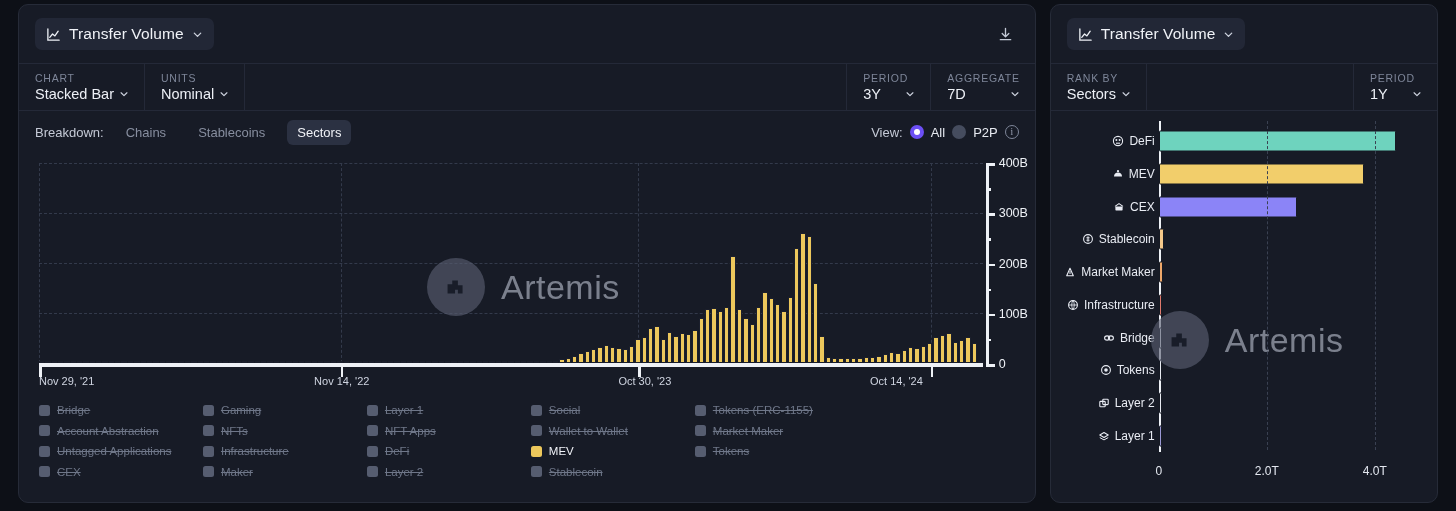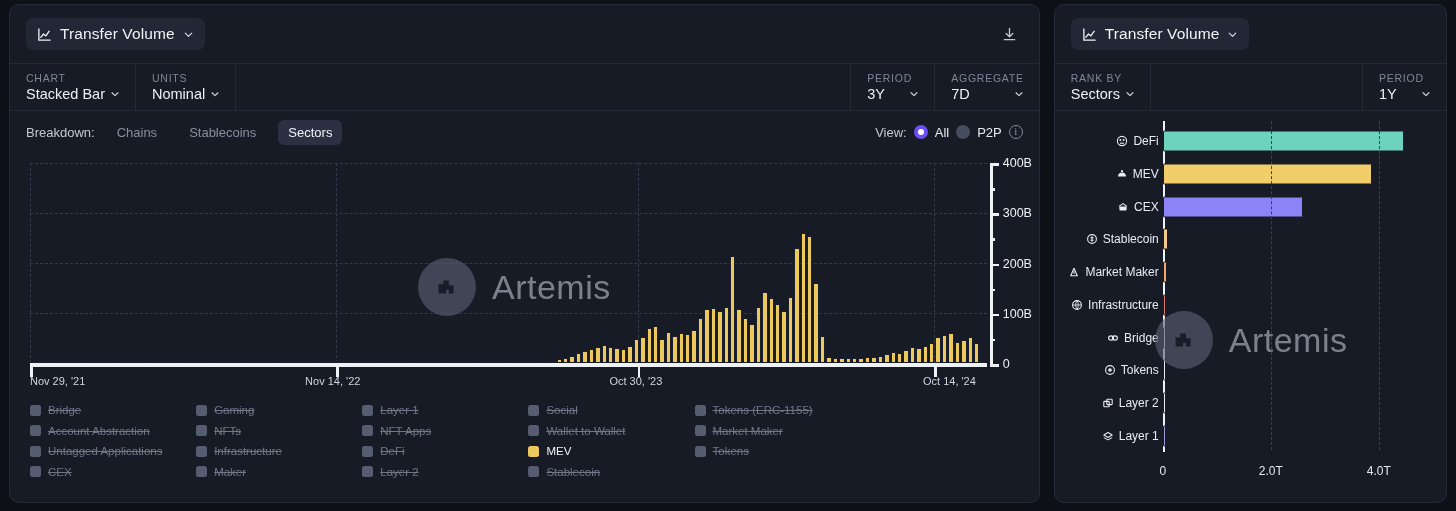--- a/index.html
+++ b/index.html
@@ -2,21 +2,21 @@
 <html><head>
 <meta charset="utf-8">
 <style>
   * { box-sizing: border-box; margin: 0; padding: 0; }
   html, body {
     width: 1456px; height: 511px;
     background: #0d1017;
     font-family: "Liberation Sans", sans-serif;
     overflow: hidden;
   }
-  .app { display: flex; width: 1456px; height: 511px; gap: 14px; padding: 4px 9px; }
+  .app { display: flex; width: 1456px; height: 511px; gap: 14px; padding: 4px 18px; }
 
   
   .panel {
     background: #171b26;
     border: 1px solid #262b38;
     border-radius: 10px;
     position: relative;
     display: flex; flex-direction: column;
   }
   .panel-left  { width: 1038px; height: 499px; }
@@ -405,21 +405,21 @@
       <div class="axis-x" id="axisx">
           <div class="xtick" style="left: 0%;"></div>
           <div class="xtick" style="left: 32%;"></div>
           <div class="xtick" style="left: 63.5%;"></div>
           <div class="xtick" style="left: 94.5%;"></div>
         </div>
       <div class="xlabels" id="xlabels">
           <div class="xlabel" style="left: 20px;">Nov 29, '21</div>
           <div class="xlabel" style="left: 295.12px;">Nov 14, '22</div>
           <div class="xlabel" style="left: 599.41px;">Oct 30, '23</div>
-          <div class="xlabel" style="left: 913px;">Oct 14, '24</div>
+          <div class="xlabel" style="left: 851px;">Oct 14, '24</div>
         </div>
       <div class="axis-y" id="axisy">
           <div class="ytick" style="top: 100%;"></div>
           <div class="ylabel" style="top: 100%;">0</div>
           <div class="ytick minor" style="top: 87.5%;"></div>
           <div class="ytick" style="top: 75%;"></div>
           <div class="ylabel" style="top: 75%;">100B</div>
           <div class="ytick minor" style="top: 62.5%;"></div>
           <div class="ytick" style="top: 50%;"></div>
           <div class="ylabel" style="top: 50%;">200B</div>

